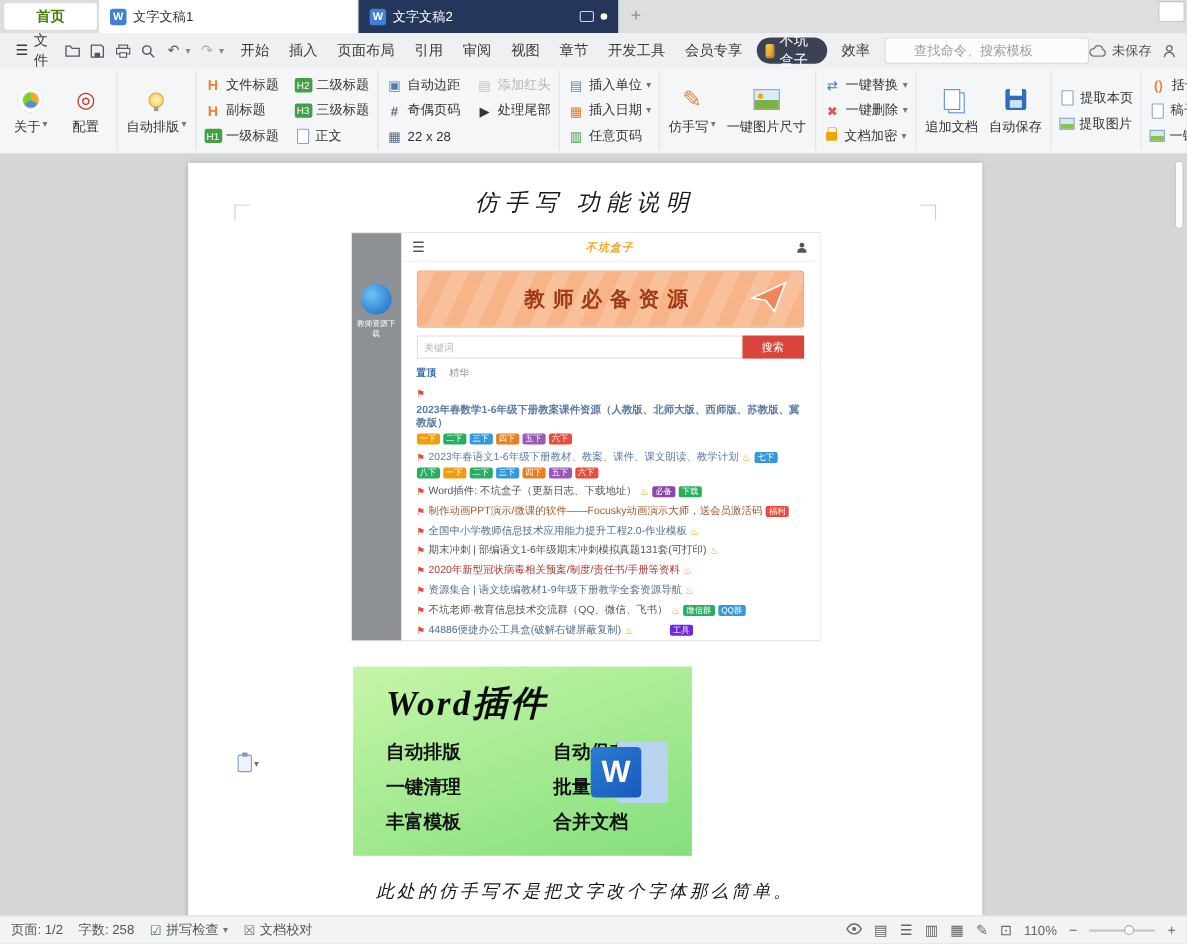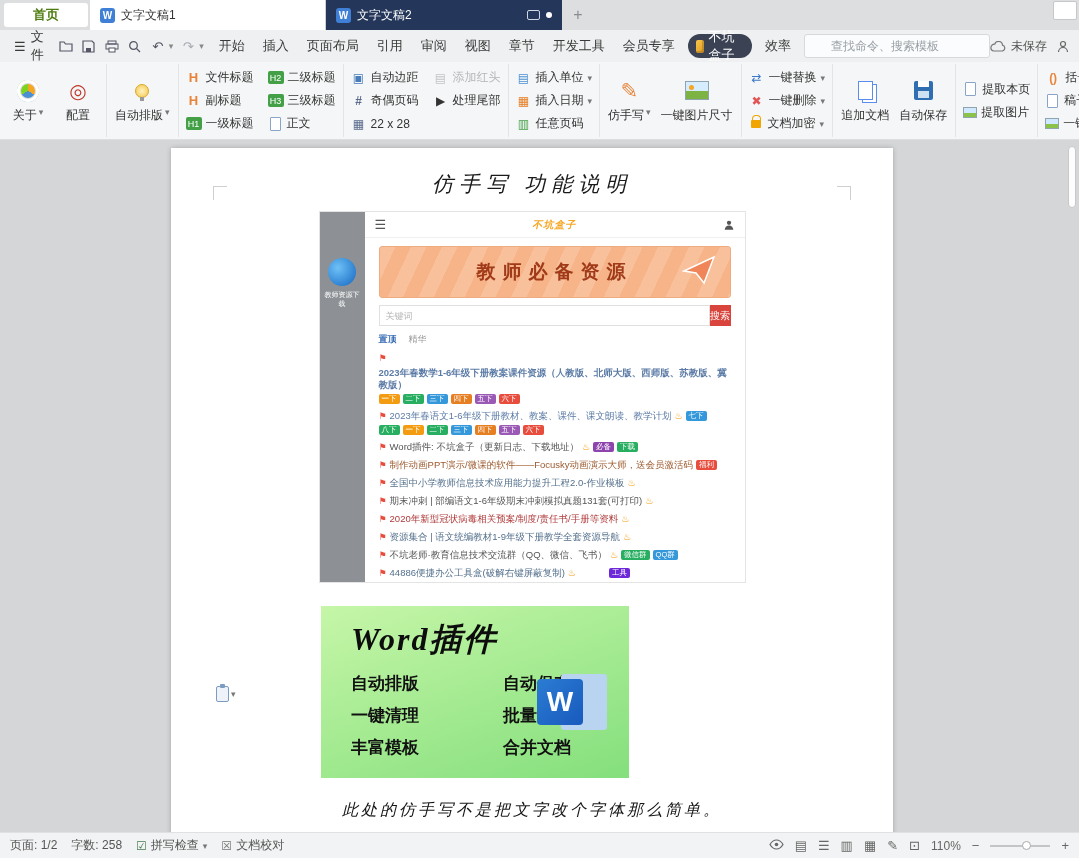--- a/index.html
+++ b/index.html
@@ -82,21 +82,21 @@
   .burger{font-size:13px;color:#555}
   .shot-logo{margin:0 auto;font-size:10px;font-weight:bold;color:#f5a623;font-style:italic;letter-spacing:1px}
   .shot-body{flex:1;padding:8px 14px 0;overflow:hidden}
   .banner{height:52px;background:repeating-linear-gradient(115deg,#f8c09b 0 14px,#f6b488 14px 28px);border:1px solid #eeab7e;border-radius:3px;display:flex;align-items:center;justify-content:center;position:relative}
   .banner-text{font-size:19px;font-weight:bold;color:#a03a18;letter-spacing:7px}
   .plane{position:absolute;right:14px;top:8px}
   .srow{margin-top:7px;display:flex;height:21px}
   .sinput{flex:1;border:1px solid #e0e0e0;background:#fff;display:flex;align-items:center}
   .sinput input{border:none;outline:none;width:100%;font-size:9px;padding:0 6px;color:#777;font-family:inherit}
   .sinput input::placeholder{color:#b5b5b5}
-  .sbtn{width:21px;background:#d9453c;color:#fff;font-size:10px;display:flex;align-items:center;justify-content:center;cursor:pointer}
+  .sbtn{width:56px;background:#d9453c;color:#fff;font-size:10px;display:flex;align-items:center;justify-content:center;cursor:pointer}
   .stabs{margin-top:7px;display:flex;gap:12px;font-size:9px;align-items:center}
   .stab{color:#999;cursor:pointer}
   .stab.active{color:#3b6fb5;font-weight:bold}
   .slist{margin-top:3px}
   .sitem{display:flex;flex-wrap:wrap;align-items:center;gap:3px;padding:3px 0;font-size:9.5px;line-height:12px}
   .sflag{color:#e74c3c;font-size:9px}
   .sfire{color:#f39c12;font-size:9px}
   .stext{cursor:pointer}
   .sbadge{font-size:7.5px;color:#fff;border-radius:2px;padding:0 3px;line-height:10px}
 

